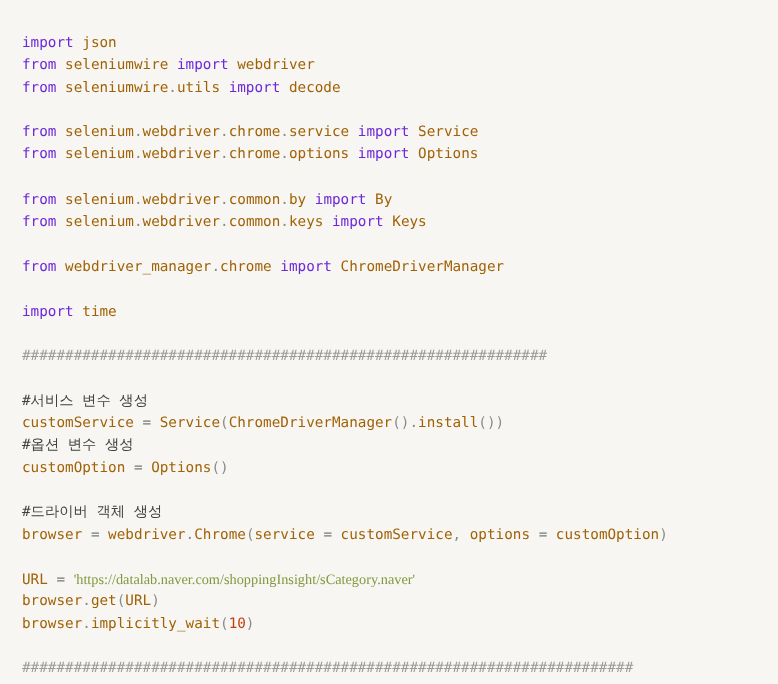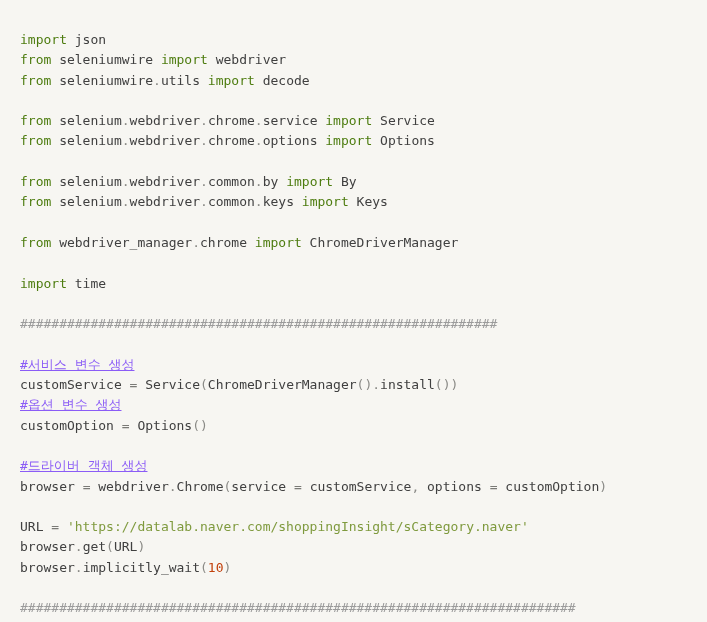--- a/index.html
+++ b/index.html
@@ -22,25 +22,25 @@
     -webkit-font-smoothing: antialiased;
   }
   .line {
     height: 20.3px;
     white-space: pre;
   }
   .line.blank {
     height: 20.3px;
   }
   
-  .kw   { color: #4d7c0f; }           
-  .id   { color: #404040; }           
+  .kw   { color: #6d28d9; }           
+  .id   { color: #a16207; }           
   .punc { color: #8a8a86; }           
   .op   { color: #7a7a76; }           
-  .str  { color: #7f9a3e; }           
+  .str  { color: #7f9a3e; font-family: Liberation Serif, serif; }           
   .num  { color: #c2410c; }           
-  .com  { color: #8b5cf6; text-decoration: underline; }           
+  .com  { color: #404040; }           
   .hash { color: #9b9b9b; }           
 </style>
 </head>
 <body>
 
 <div id="code-block"><div class="line"><span class="kw">import</span><span class="id"> json</span></div><div class="line"><span class="kw">from</span><span class="id"> seleniumwire </span><span class="kw">import</span><span class="id"> webdriver</span></div><div class="line"><span class="kw">from</span><span class="id"> seleniumwire</span><span class="punc">.</span><span class="id">utils </span><span class="kw">import</span><span class="id"> decode</span></div><div class="line blank">&nbsp;</div><div class="line"><span class="kw">from</span><span class="id"> selenium</span><span class="punc">.</span><span class="id">webdriver</span><span class="punc">.</span><span class="id">chrome</span><span class="punc">.</span><span class="id">service </span><span class="kw">import</span><span class="id"> Service</span></div><div class="line"><span class="kw">from</span><span class="id"> selenium</span><span class="punc">.</span><span class="id">webdriver</span><span class="punc">.</span><span class="id">chrome</span><span class="punc">.</span><span class="id">options </span><span class="kw">import</span><span class="id"> Options</span></div><div class="line blank">&nbsp;</div><div class="line"><span class="kw">from</span><span class="id"> selenium</span><span class="punc">.</span><span class="id">webdriver</span><span class="punc">.</span><span class="id">common</span><span class="punc">.</span><span class="id">by </span><span class="kw">import</span><span class="id"> By</span></div><div class="line"><span class="kw">from</span><span class="id"> selenium</span><span class="punc">.</span><span class="id">webdriver</span><span class="punc">.</span><span class="id">common</span><span class="punc">.</span><span class="id">keys </span><span class="kw">import</span><span class="id"> Keys</span></div><div class="line blank">&nbsp;</div><div class="line"><span class="kw">from</span><span class="id"> webdriver_manager</span><span class="punc">.</span><span class="id">chrome </span><span class="kw">import</span><span class="id"> ChromeDriverManager</span></div><div class="line blank">&nbsp;</div><div class="line"><span class="kw">import</span><span class="id"> time</span></div><div class="line blank">&nbsp;</div><div class="line"><span class="hash">#############################################################</span></div><div class="line blank">&nbsp;</div><div class="line"><span class="com">#서비스 변수 생성</span></div><div class="line"><span class="id">customService </span><span class="op">=</span><span class="id"> Service</span><span class="punc">(</span><span class="id">ChromeDriverManager</span><span class="punc">()</span><span class="punc">.</span><span class="id">install</span><span class="punc">())</span></div><div class="line"><span class="com">#옵션 변수 생성</span></div><div class="line"><span class="id">customOption </span><span class="op">=</span><span class="id"> Options</span><span class="punc">()</span></div><div class="line blank">&nbsp;</div><div class="line"><span class="com">#드라이버 객체 생성</span></div><div class="line"><span class="id">browser </span><span class="op">=</span><span class="id"> webdriver</span><span class="punc">.</span><span class="id">Chrome</span><span class="punc">(</span><span class="id">service </span><span class="op">=</span><span class="id"> customService</span><span class="punc">,</span><span class="id"> options </span><span class="op">=</span><span class="id"> customOption</span><span class="punc">)</span></div><div class="line blank">&nbsp;</div><div class="line"><span class="id">URL </span><span class="op">=</span><span class="id"> </span><span class="str">'https://datalab.naver.com/shoppingInsight/sCategory.naver'</span></div><div class="line"><span class="id">browser</span><span class="punc">.</span><span class="id">get</span><span class="punc">(</span><span class="id">URL</span><span class="punc">)</span></div><div class="line"><span class="id">browser</span><span class="punc">.</span><span class="id">implicitly_wait</span><span class="punc">(</span><span class="num">10</span><span class="punc">)</span></div><div class="line blank">&nbsp;</div><div class="line"><span class="hash">#######################################################################</span></div></div>
 
 </body></html>

